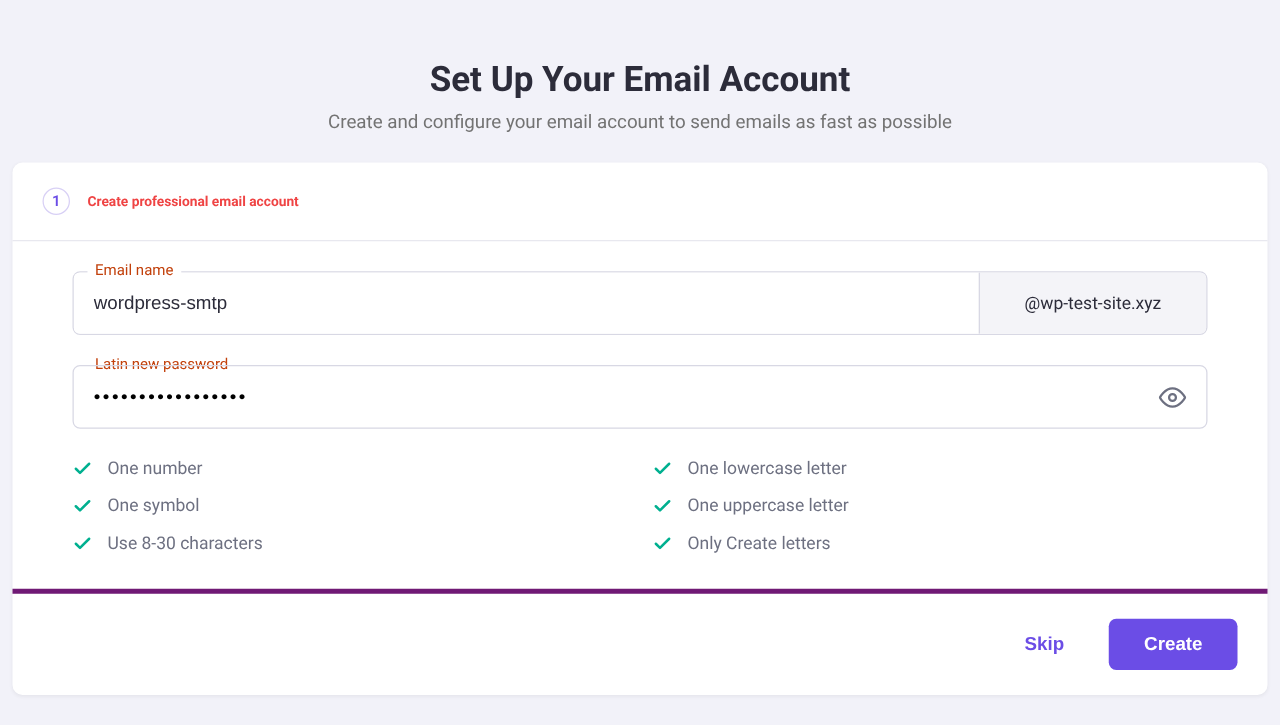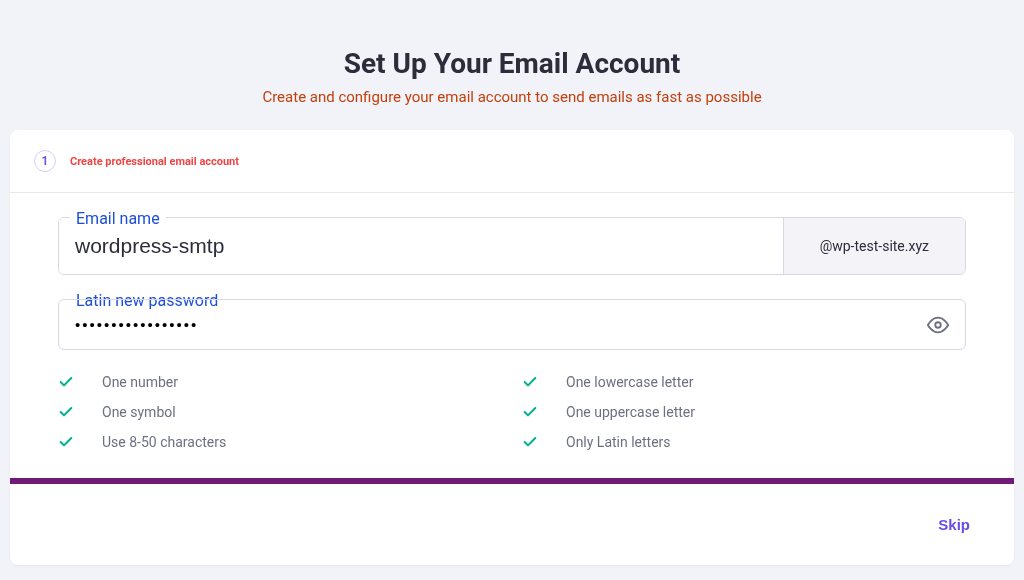--- a/index.html
+++ b/index.html
@@ -23,21 +23,21 @@
     }
     .header h1 {
       font-size: 28px;
       font-weight: 700;
       color: #2c2c3a;
       margin-bottom: 8px;
       margin-top: 27px;
     }
     .header p {
       font-size: 15px;
-      color: #c2410c;
+      color: #737373;
     }
     .card {
       background: #fff;
       border-radius: 8px;
       margin: 0 10px;
       box-shadow: 0 1px 3px rgba(0,0,0,0.05);
     }
     .card-header {
       display: flex;
       align-items: center;
@@ -68,34 +68,34 @@
     .field-wrapper {
       position: relative;
       margin-bottom: 24px;
     }
     .field-label {
       position: absolute;
       top: -8px;
       left: 12px;
       background: #fff;
       padding: 0 6px;
-      font-size: 16px;
-      color: #1d4ed8;
+      font-size: 12px;
+      color: #c2410c;
     }
     .input-group {
       display: flex;
       border: 1px solid #d8d8e4;
       border-radius: 6px;
       overflow: hidden;
     }
     .input-group input {
       flex: 1;
       border: none;
       padding: 16px;
-      font-size: 21px;
+      font-size: 15px;
       color: #2c2c3a;
       outline: none;
       background: #fff;
     }
     .domain-suffix {
       background: #f4f4f8;
       border-left: 1px solid #d8d8e4;
       padding: 16px 36px;
       font-size: 14px;
       color: #2c2c3a;
@@ -129,32 +129,32 @@
     }
     .requirements {
       display: grid;
       grid-template-columns: 1fr 1fr;
       gap: 14px 20px;
       margin-top: 16px;
     }
     .req-item {
       display: flex;
       align-items: center;
-      gap: 28px;
+      gap: 12px;
     }
     .check-icon {
       color: #00b090;
       flex-shrink: 0;
     }
     .req-text {
       font-size: 14px;
       color: #6d7081;
     }
     .card-footer {
-      border-top: 6px solid #701a75;
+      border-top: 4px solid #701a75;
       padding: 20px 24px;
       display: flex;
       justify-content: flex-end;
       gap: 16px;
       align-items: center;
     }
     .btn-skip {
       background: none;
       border: none;
       color: #6b4de6;
@@ -233,28 +233,29 @@
         <div class="req-item">
           <svg class="check-icon" width="16" height="16" viewBox="0 0 24 24" fill="none" stroke="currentColor" stroke-width="3" stroke-linecap="round" stroke-linejoin="round">
               <polyline points="20 6 9 17 4 12"></polyline>
             </svg>
           <span class="req-text">One uppercase letter</span>
         </div>
         <div class="req-item">
           <svg class="check-icon" width="16" height="16" viewBox="0 0 24 24" fill="none" stroke="currentColor" stroke-width="3" stroke-linecap="round" stroke-linejoin="round">
               <polyline points="20 6 9 17 4 12"></polyline>
             </svg>
-          <span class="req-text">Use 8-50 characters</span>
-        </div>
-        <div class="req-item">
-          <svg class="check-icon" width="16" height="16" viewBox="0 0 24 24" fill="none" stroke="currentColor" stroke-width="3" stroke-linecap="round" stroke-linejoin="round">
-              <polyline points="20 6 9 17 4 12"></polyline>
-            </svg>
-          <span class="req-text">Only Latin letters</span>
+          <span class="req-text">Use 8-30 characters</span>
+        </div>
+        <div class="req-item">
+          <svg class="check-icon" width="16" height="16" viewBox="0 0 24 24" fill="none" stroke="currentColor" stroke-width="3" stroke-linecap="round" stroke-linejoin="round">
+              <polyline points="20 6 9 17 4 12"></polyline>
+            </svg>
+          <span class="req-text">Only Create letters</span>
         </div>
       </div>
     </div>
 
     <div class="card-footer">
       <button class="btn-skip">Skip</button>
+      <button class="btn-create">Create</button>
     </div>
   </div>
 </div>
 
 </body></html>

